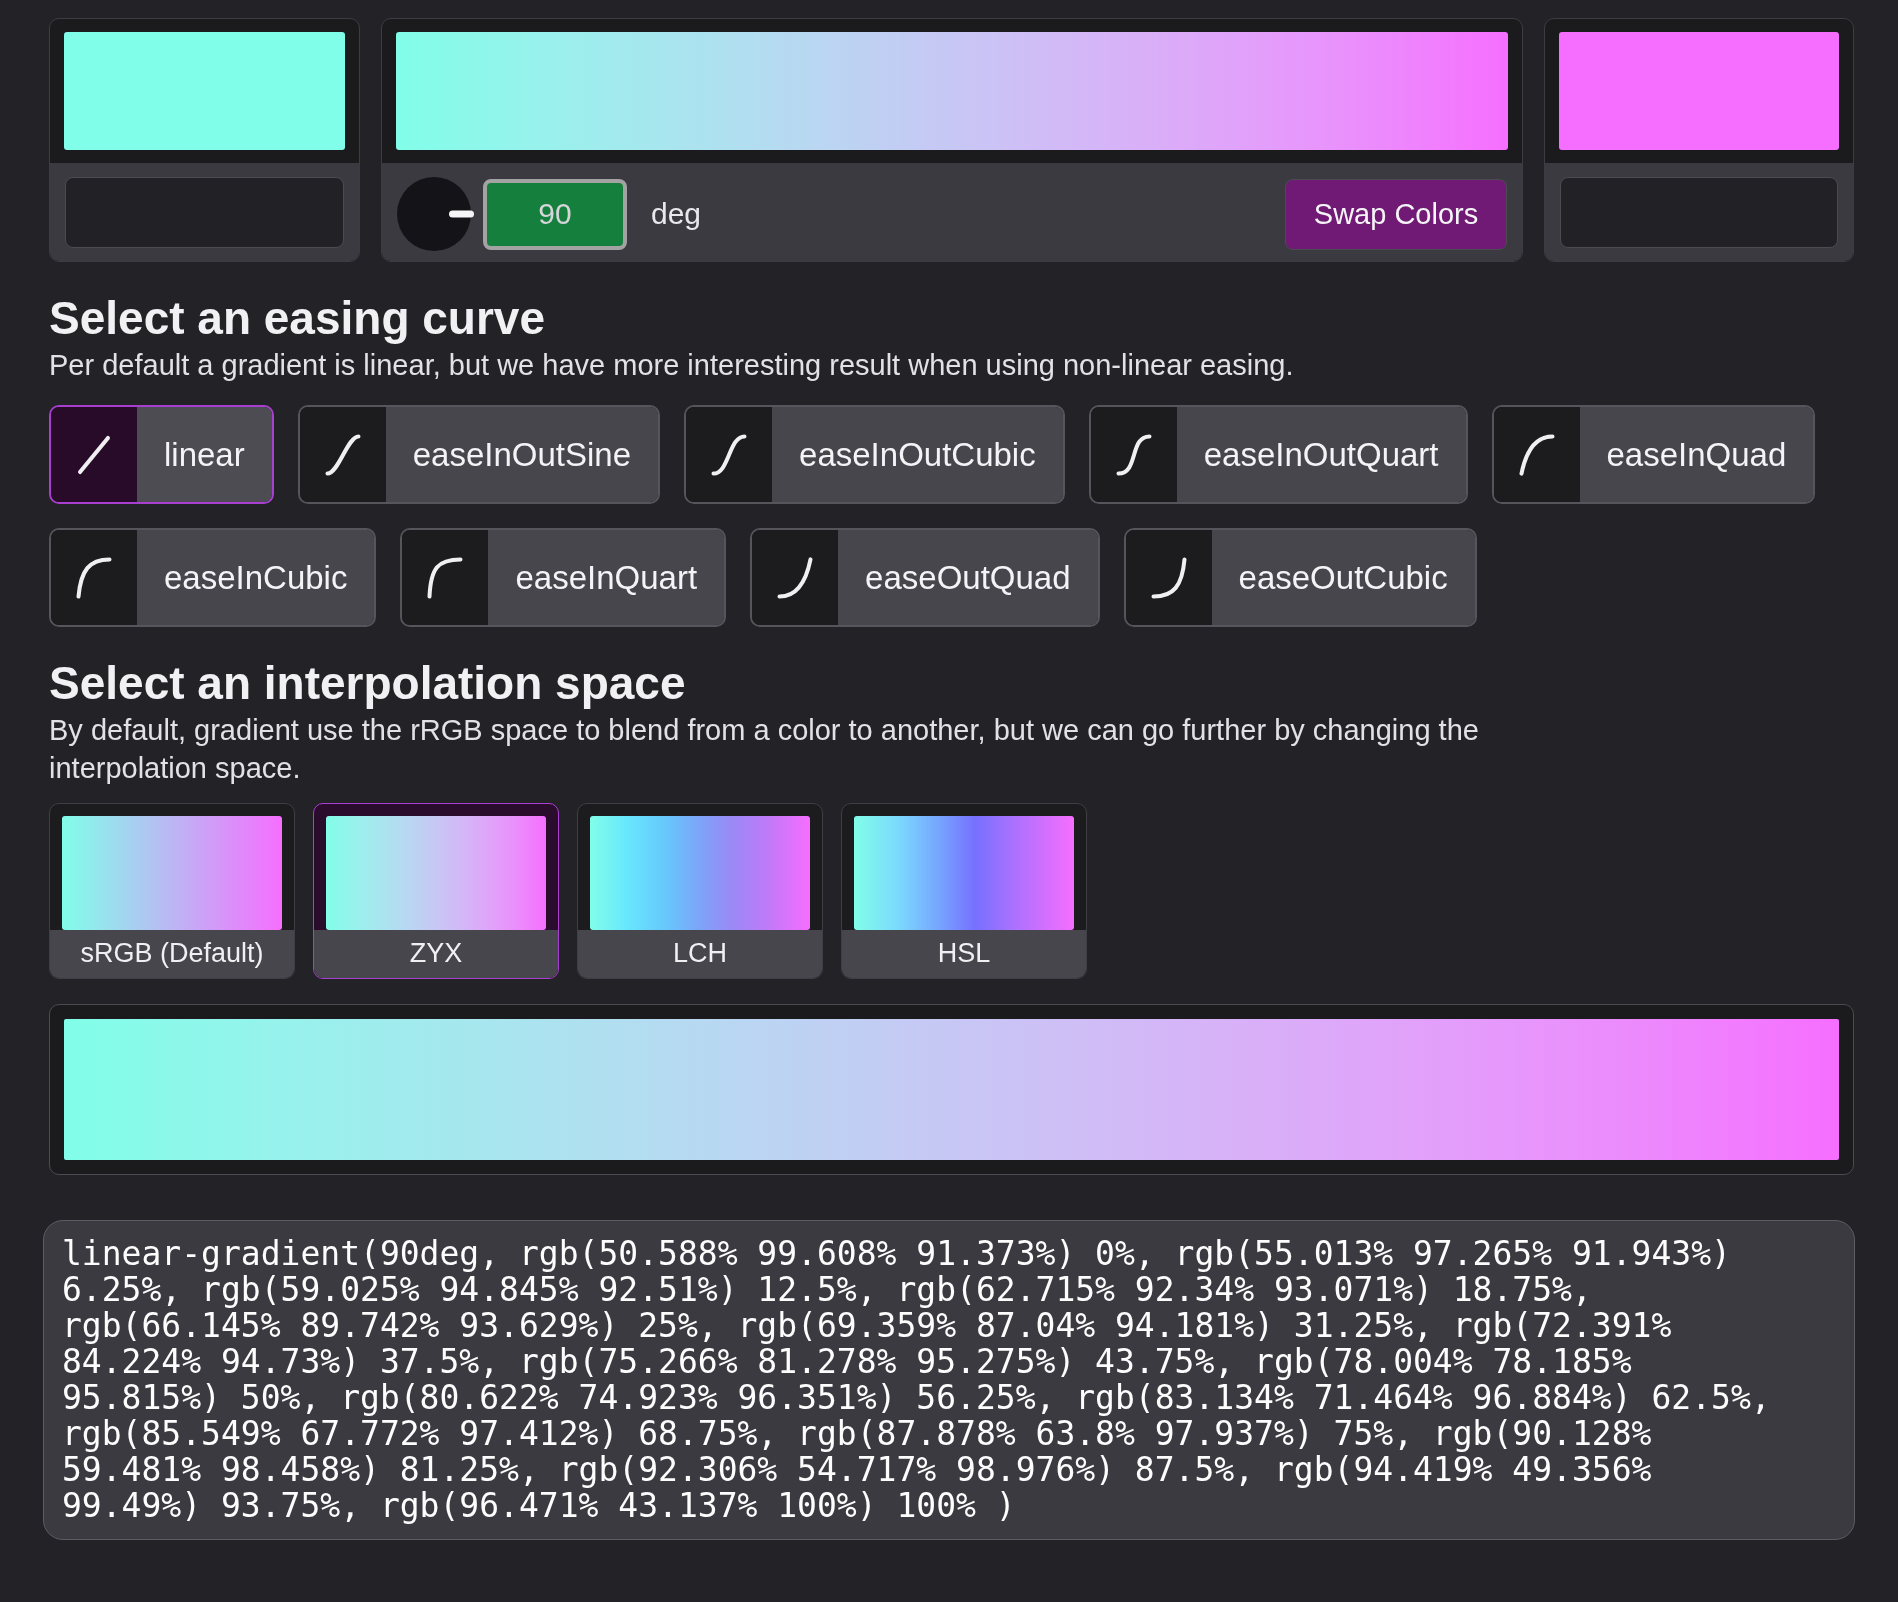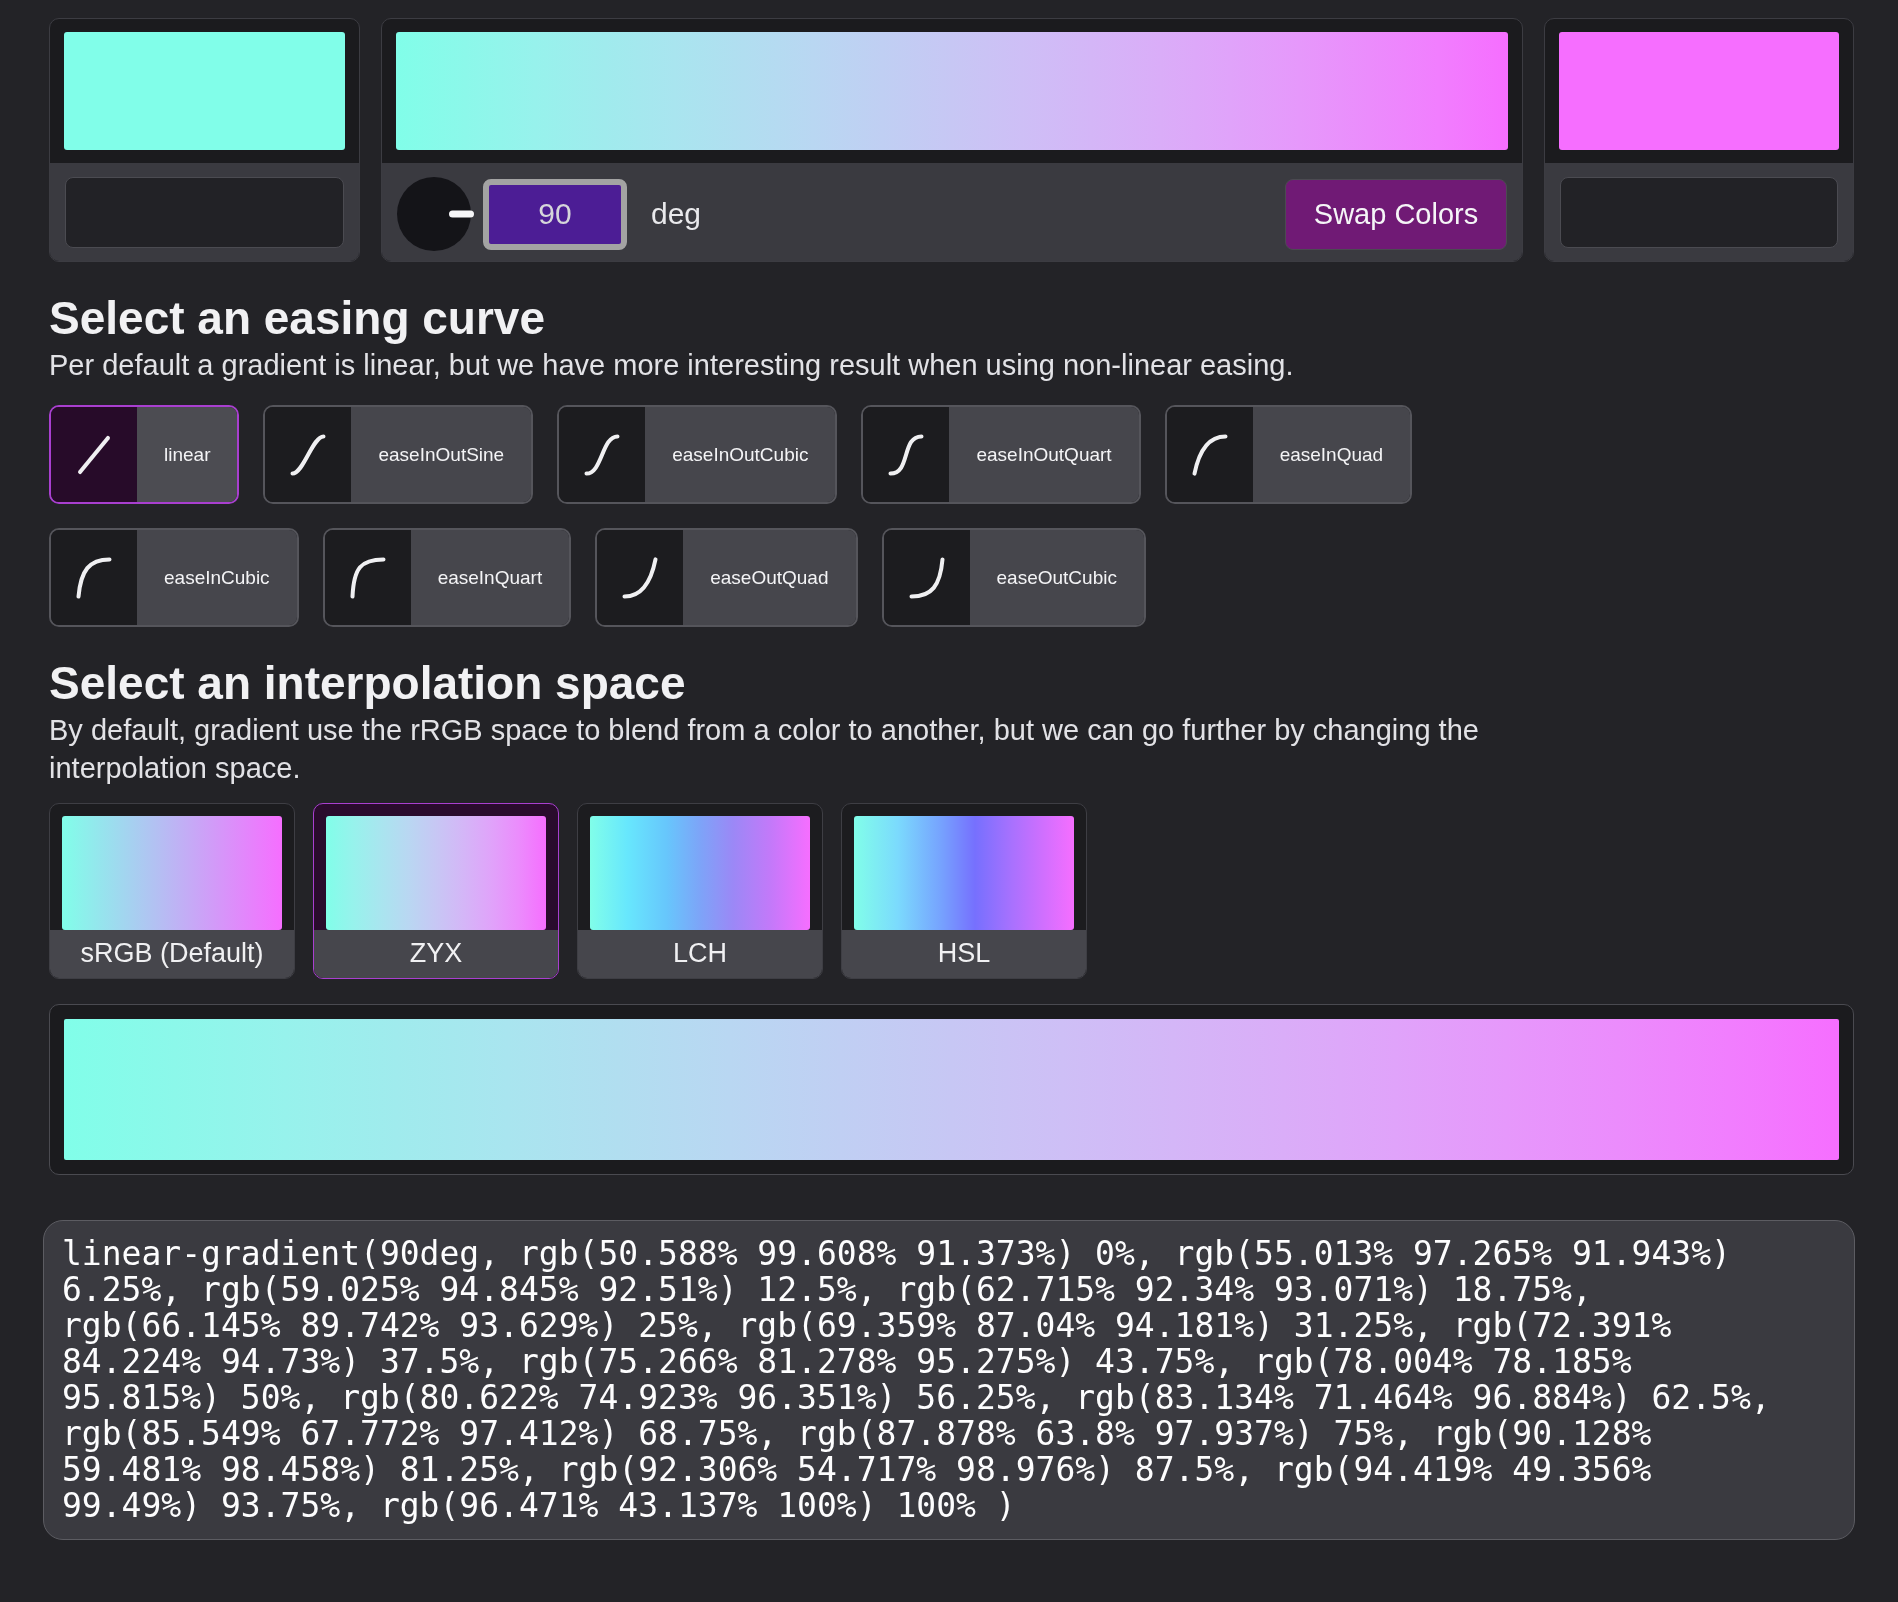--- a/index.html
+++ b/index.html
@@ -48,22 +48,22 @@
     cursor: pointer;
   }
   .knob-pointer {
     position: absolute; right: -3px; top: 50%;
     transform: translateY(-50%);
     width: 25px; height: 7px; border-radius: 4px;
     background: #f5f5f7;
   }
   .angle-input {
     width: 144px; height: 71px; flex: none;
-    background: #4c1d95;
-    border: 6px solid #a3a3a3;
+    background: #15803d;
+    border: 4px solid #a3a3a3;
     border-radius: 8px;
     color: #d6d6da; font-size: 30px; text-align: center;
     font-family: "Liberation Sans", sans-serif;
   }
   .deg-label { font-size: 30px; color: #e9e9ec; margin-left: 24px; }
   .spacer { flex: 1; }
   .swap-btn {
     width: 222px; height: 71px; flex: none;
     background: #701a75;
     border: 1px solid #4b4b51;
@@ -93,21 +93,21 @@
   .ease-icon {
     width: 86px; flex: none;
     background: #1c1c1f;
     display: flex; align-items: center; justify-content: center;
   }
   .ease-icon svg { width: 62px; height: 62px; }
   .ease-label {
     background: #46464c;
     display: flex; align-items: center;
     padding: 0 27px;
-    font-size: 19px; color: #f4f4f6; white-space: nowrap;
+    font-size: 33px; color: #f4f4f6; white-space: nowrap;
   }
   .ease-btn.selected { border-color: #a93fd0; }
   .ease-btn.selected .ease-icon { background: #270b29; }
   .ease-btn.selected .ease-label { background: #4c4c52; }
   .curve { stroke: #f0f0f2; stroke-width: 2.6; fill: none; stroke-linecap: round; }
 
   
   .interp-row { display: flex; gap: 18px; margin-top: 16px; }
   .interp-card {
     width: 246px; height: 176px;

